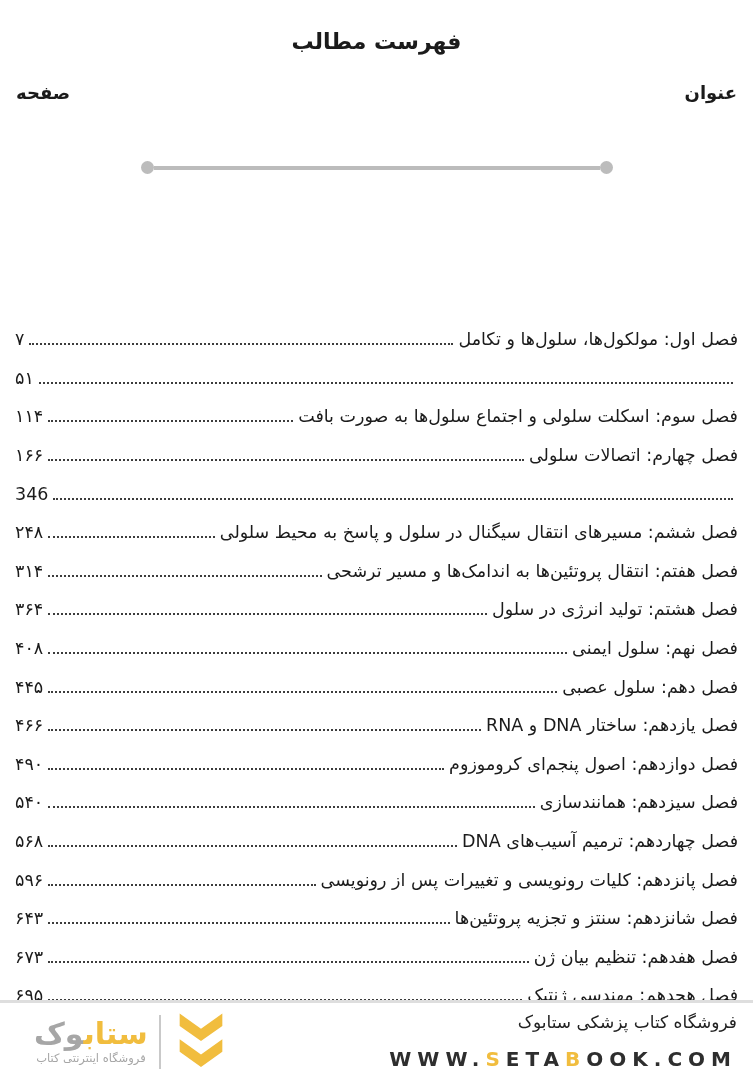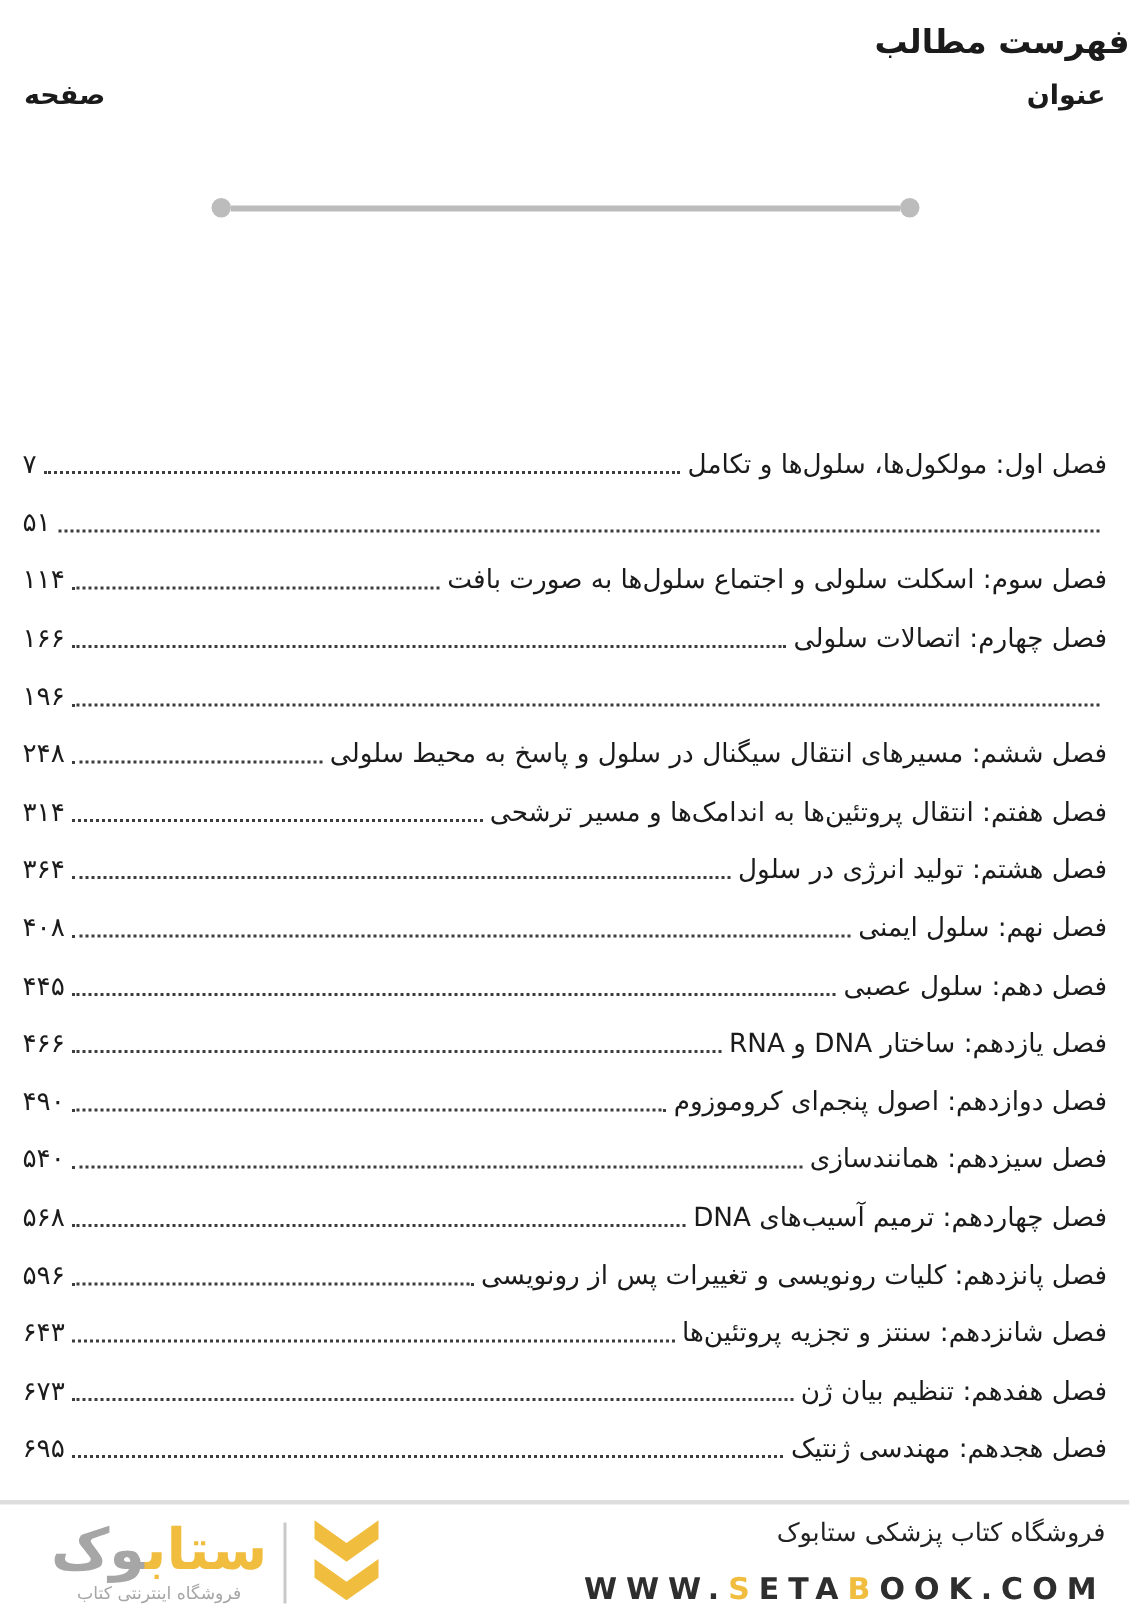--- a/index.html
+++ b/index.html
@@ -2,25 +2,25 @@
 <html lang="fa" style="--accent: #f1bd3e; --divider: #bcbcbc; --logogray: #a6a6a6;"><head>
 <meta charset="utf-8">
 <style>
   html,body{margin:0;padding:0;}
   body{
     width:753px;height:1080px;position:relative;overflow:hidden;
     background:#ffffff;color:#1b1b1b;
     font-family:"DejaVu Sans","Liberation Sans",sans-serif;
   }
   .page-title{
-    text-align:right;font-weight:bold;font-size:22px;padding-top:16px;
+    text-align:center;font-weight:bold;font-size:22px;padding-top:29px;
   }
   .col-headers{
     display:flex;justify-content:space-between;align-items:center;
-    padding:0 16px;margin-top:12px;font-weight:bold;font-size:18px;
+    padding:0 16px;margin-top:28px;font-weight:bold;font-size:18px;
   }
   .divider{
     margin:58px auto 0 auto;width:472px;display:flex;align-items:center;
   }
   .divider .dot{width:13px;height:13px;border-radius:50%;background:var(--divider,#bcbcbc);flex:0 0 auto;}
   .divider .line{flex:1;height:4px;background:var(--divider,#bcbcbc);}
   .toc-list{
     margin-top:146px;padding:0 15px;
   }
   .toc-row{
@@ -33,21 +33,21 @@
   }
   .pagenum{white-space:nowrap;flex:0 0 auto;}
   .footer{
     position:absolute;left:0;right:0;bottom:0;height:80px;background:#ffffff;
     border-top:3px solid #dedede;box-sizing:border-box;
     display:flex;align-items:center;justify-content:space-between;
     padding:0 16px 0 34px;
   }
   .brand{display:flex;align-items:center;gap:11px;}
   .wordmark-block{text-align:center;}
-  .wordmark{font-size:38px;font-weight:bold;direction:rtl;line-height:1.05;}
+  .wordmark{font-size:30px;font-weight:bold;direction:rtl;line-height:1.05;}
   .wordmark .wm-yellow{color:var(--accent,#f1bd3e);}
   .wordmark .wm-gray{color:var(--logogray,#a6a6a6);}
   .tagline{color:var(--logogray,#a6a6a6);font-size:11.5px;margin-top:2px;direction:rtl;}
   .vbar{width:2px;height:54px;background:#c9c9c9;flex:0 0 auto;}
   .store{display:flex;flex-direction:column;align-items:flex-end;gap:15px;}
   .store-line{font-size:17px;direction:rtl;color:#222222;}
   .url{font-size:20px;font-weight:bold;letter-spacing:6px;color:#2e2e2e;white-space:nowrap;text-align:right;}
   .url .hl{color:var(--accent,#f1bd3e);}
 </style>
 </head>
@@ -81,21 +81,21 @@
       <span class="leader"></span>
       <span class="pagenum">۱۱۴</span>
     </div>
     <div class="toc-row">
       <span class="entry-title">فصل چهارم: اتصالات سلولی</span>
       <span class="leader"></span>
       <span class="pagenum">۱۶۶</span>
     </div>
     <div class="toc-row">
       <span class="leader"></span>
-      <span class="pagenum">۱۹۶</span>
+      <span class="pagenum">346</span>
     </div>
     <div class="toc-row">
       <span class="entry-title">فصل ششم: مسیرهای انتقال سیگنال در سلول و پاسخ به محیط سلولی</span>
       <span class="leader"></span>
       <span class="pagenum">۲۴۸</span>
     </div>
     <div class="toc-row">
       <span class="entry-title">فصل هفتم: انتقال پروتئین‌ها به اندامک‌ها و مسیر ترشحی</span>
       <span class="leader"></span>
       <span class="pagenum">۳۱۴</span>

